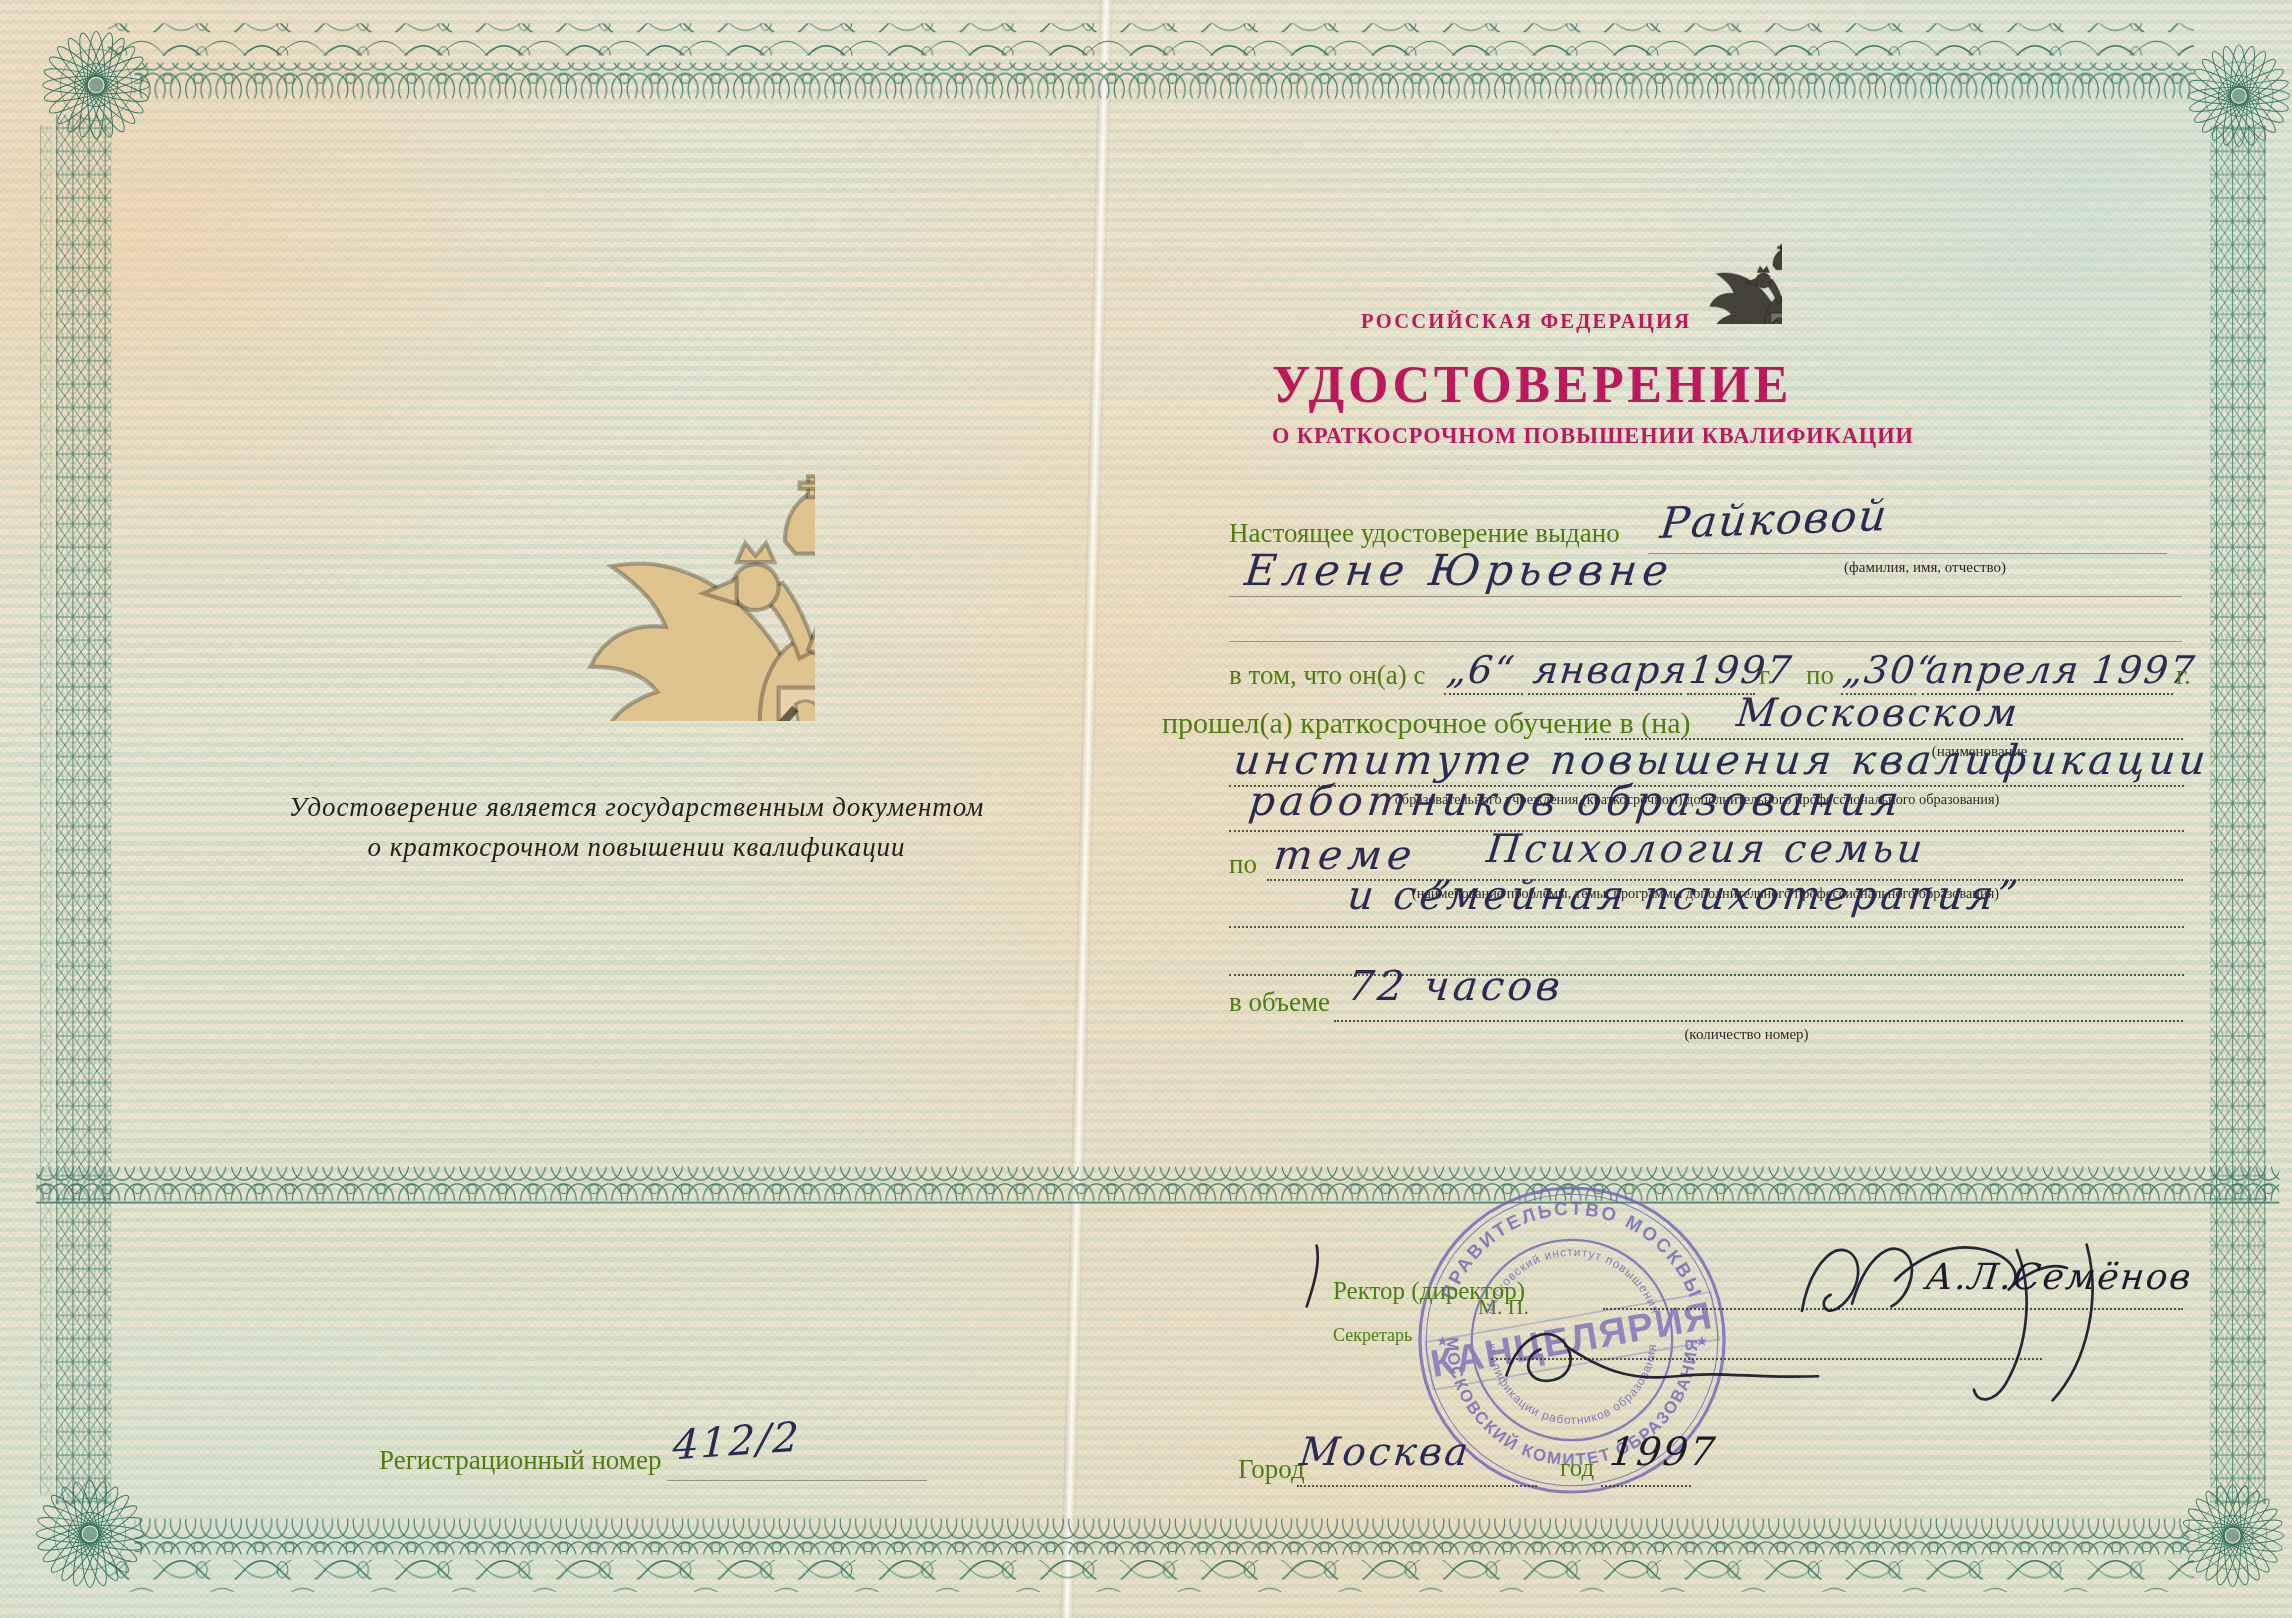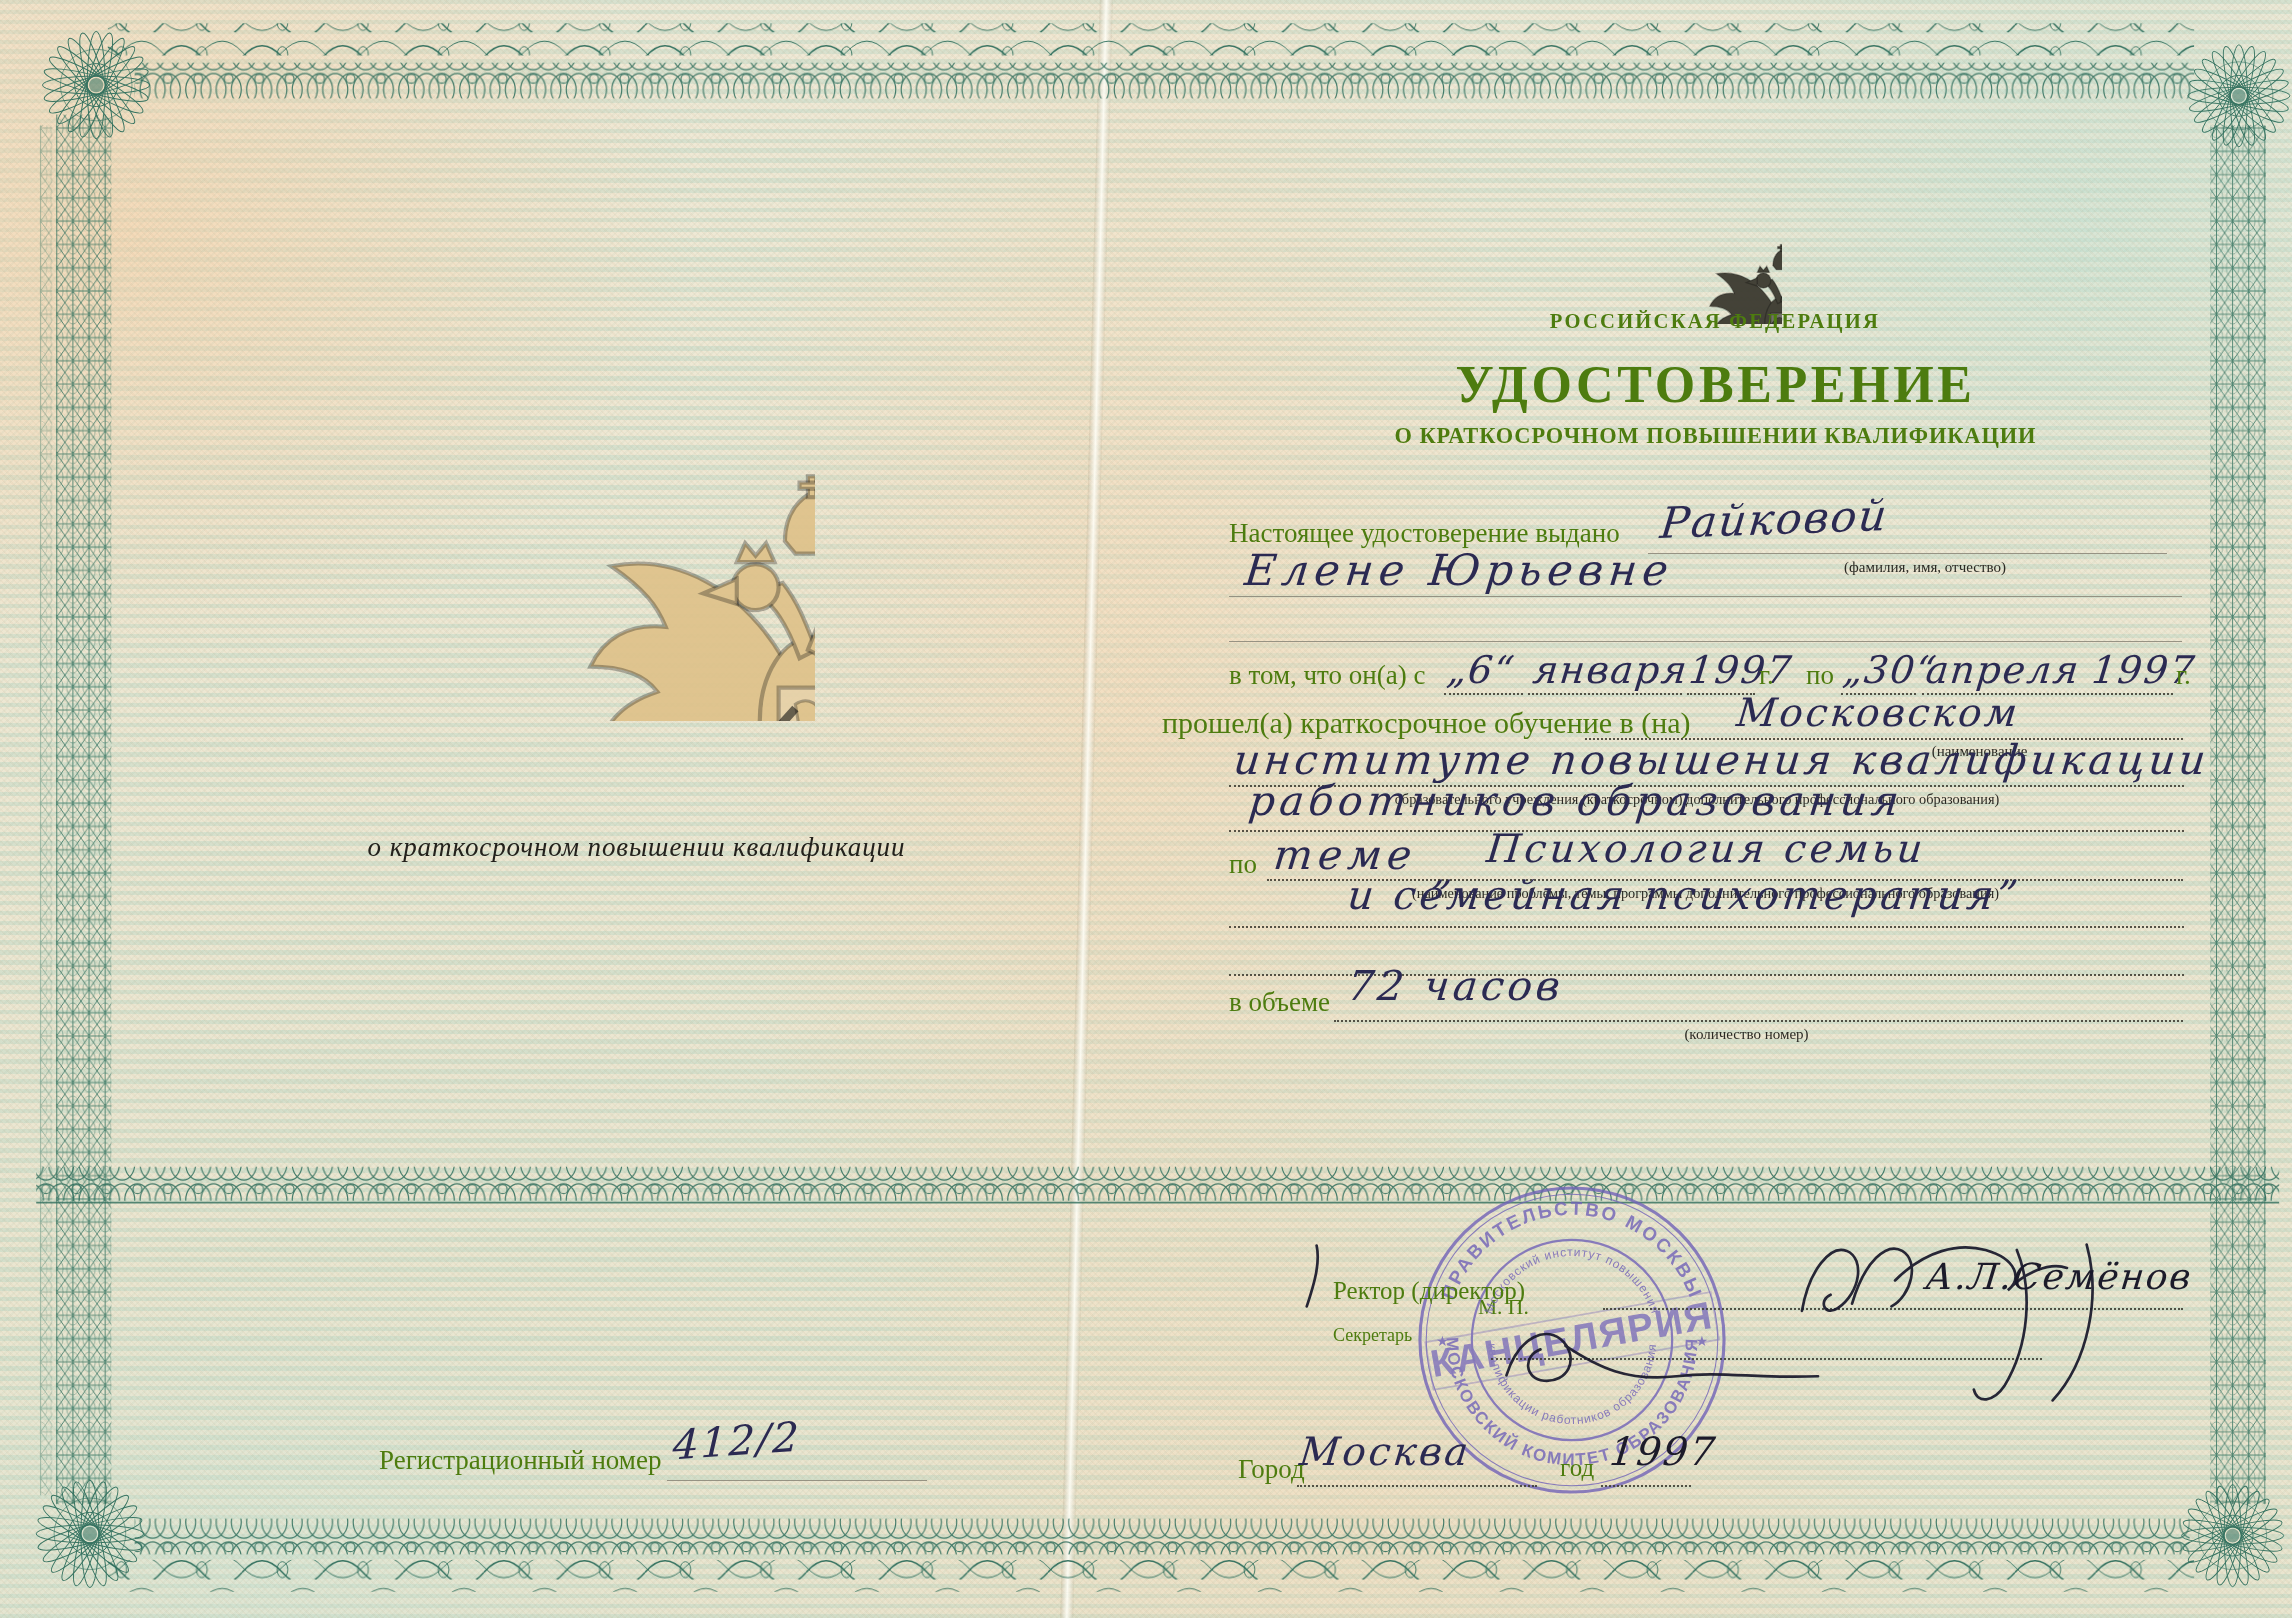--- a/index.html
+++ b/index.html
@@ -33,21 +33,21 @@
   
   .plabel { position:absolute; color:#4d7c0f; white-space:nowrap; font-family:"Liberation Serif",serif; }
   .cap    { position:absolute; color:#2b2a24; white-space:nowrap; font-size:15px; text-align:center; }
   .hand   {
     position:absolute; white-space:nowrap; color:#2b2a52;
     font-family:"DejaVu Serif", serif; font-style:italic;
     transform:skewX(-6deg); letter-spacing:1.8px;
   }
   .dotline   { position:absolute; height:0; border-bottom:2.7px dotted #3b392f; opacity:.85; }
   .solidline { position:absolute; height:0; border-bottom:1.8px solid #8d897b; opacity:.9; }
-  .title-block { position:absolute; text-align:center; color:#4d7c0f; }
+  .title-block { position:absolute; color:#be185d; }
   .note { position:absolute; text-align:center; font-style:italic; font-size:27px; color:#23211c; letter-spacing:0.9px; }
   svg { display:block; }
 </style>
 </head>
 <body>
 
 <div id="stage">
   <div class="paper"></div>
   <div class="fold"></div>
 
@@ -147,20 +147,21 @@
         <circle cx="58" cy="54" r="12"></circle>
         <path d="M58,42 v-8 M53,38 h10" stroke-width="3" stroke-opacity="0.6"></path>
       </g>
     </symbol>
   </svg>
 
   <svg width="466" height="502" viewBox="-110 -120 220 240" style="position:absolute;left:349px;top:219px;color:#dfc28a;opacity:0.92">
     <use href="#dbl-eagle"></use>
   </svg>
 
+  <div class="note" style="left:287px;top:792px;width:699px">Удостоверение является государственным документом</div>
   <div class="note" style="left:287px;top:832px;width:699px">о краткосрочном повышении квалификации</div>
 
   <div class="plabel" style="left:379px;top:1445px;font-size:27px">Регистрационный номер</div>
   <div class="hand" style="left:673px;top:1417px;font-size:41px;transform:skewX(-6deg) rotate(-4deg)">412/2</div>
   <div class="solidline" style="left:667px;top:1480px;width:260px"></div>
 
   <svg width="150" height="163" viewBox="-110 -120 220 240" style="position:absolute;left:1632px;top:161px;color:#3c3a30;opacity:0.95">
     <use href="#dbl-eagle"></use>
   </svg>
 

